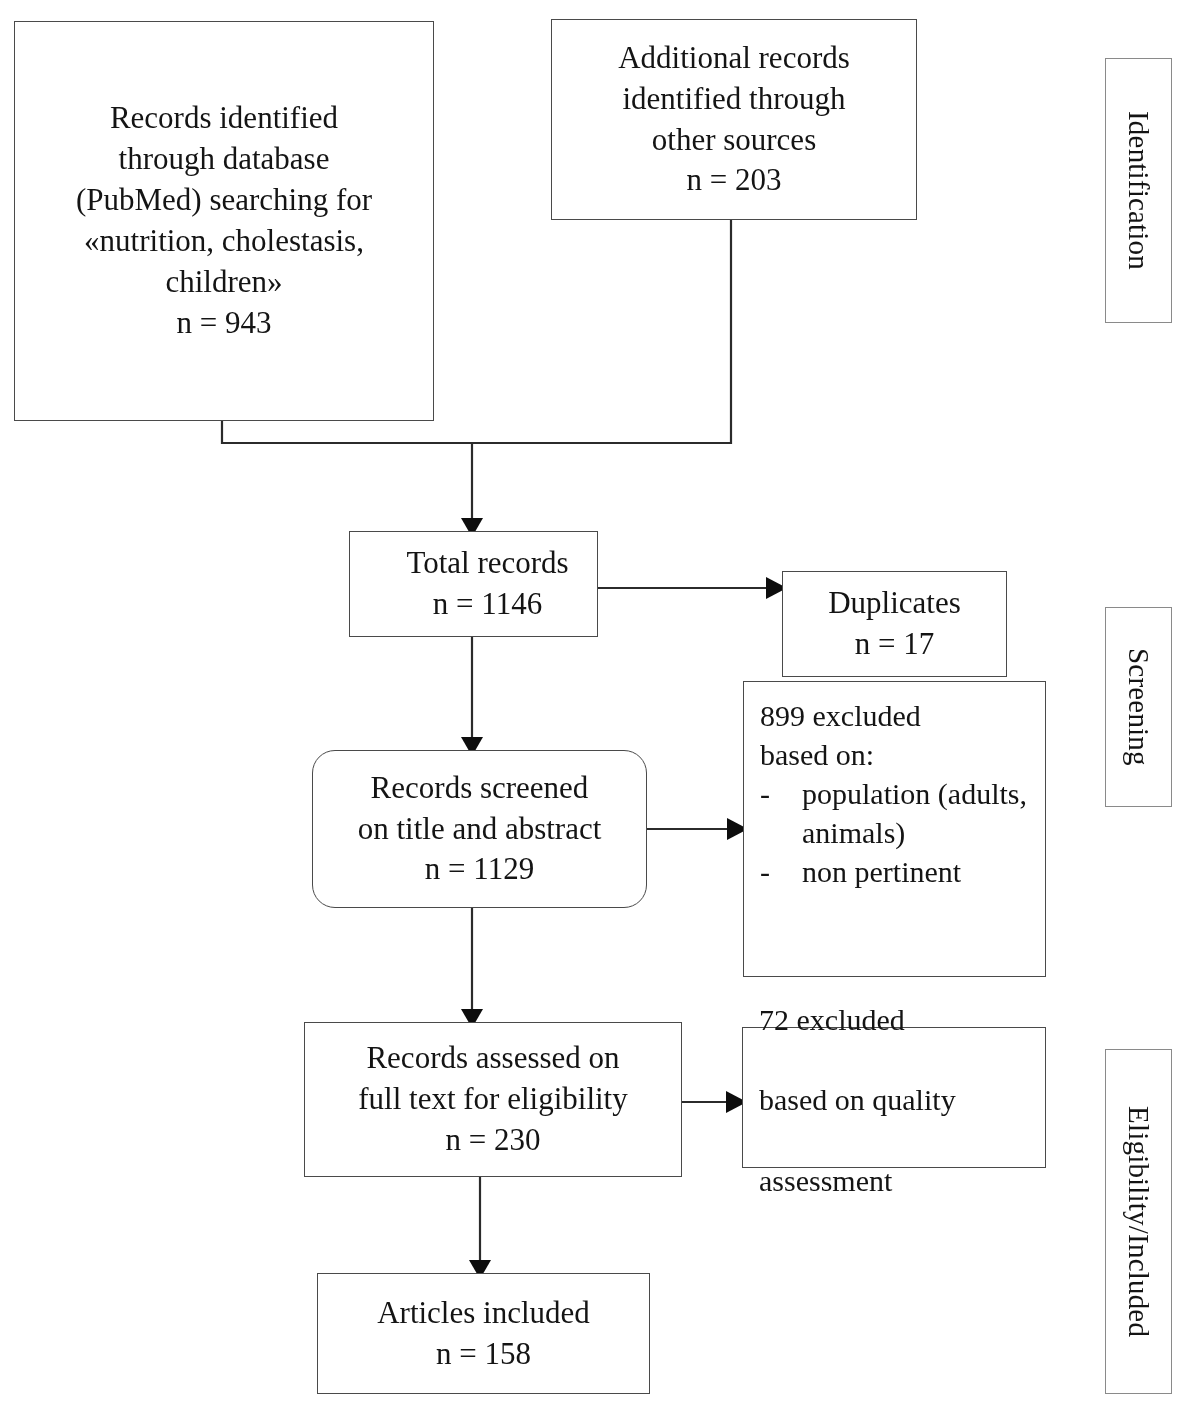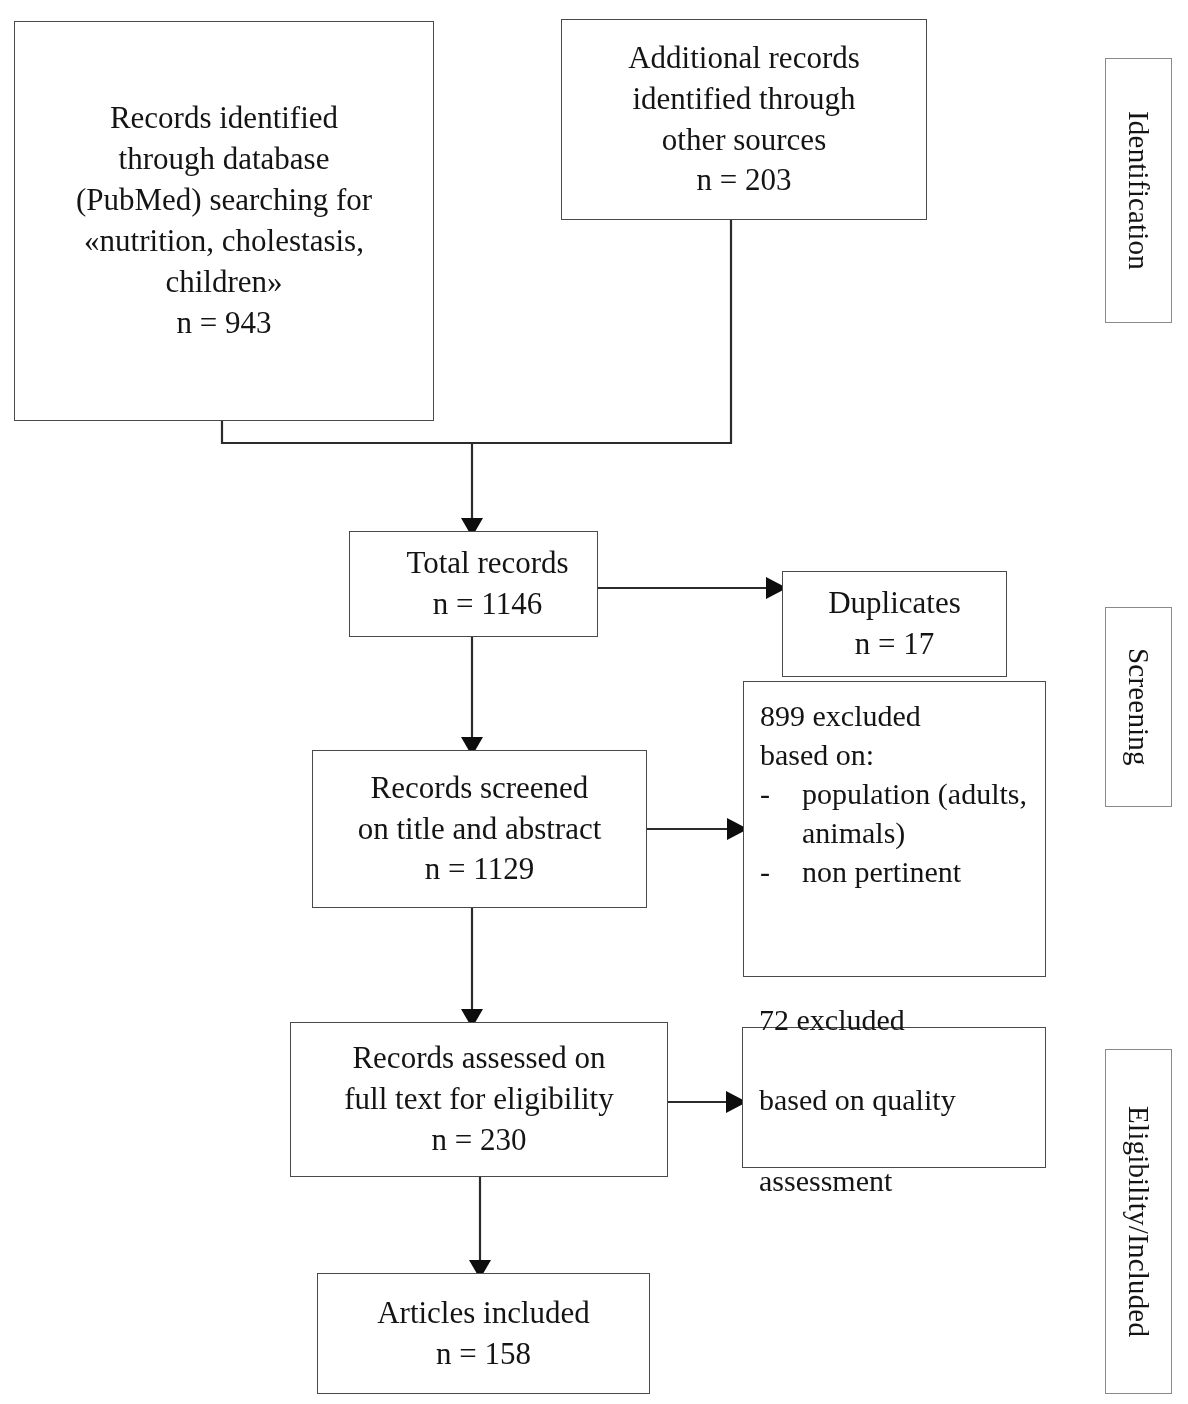--- a/index.html
+++ b/index.html
@@ -135,57 +135,57 @@
 
   <div class="box" style="left:14px; top:21px; width:420px; height:400px; font-size:31px;">
     <span class="line">Records identified</span>
     <span class="line">through database</span>
     <span class="line">(PubMed) searching for</span>
     <span class="line">«nutrition, cholestasis,</span>
     <span class="line">children»</span>
     <span class="line">n = 943</span>
   </div>
 
-  <div class="box" style="left:551px; top:19px; width:366px; height:201px; font-size:31px;margin-left:10px;">
+  <div class="box" style="left:551px; top:19px; width:366px; height:201px; font-size:31px;">
     <span class="line">Additional records</span>
     <span class="line">identified through</span>
     <span class="line">other sources</span>
     <span class="line">n = 203</span>
   </div>
 
   <div class="box" style="left:349px; top:531px; width:249px; height:106px; font-size:31px;padding-left:34px;">
     <span class="line">Total records</span>
     <span class="line">n = 1146</span>
   </div>
 
   <div class="box" style="left:782px; top:531px; width:225px; height:106px; font-size:31px;margin-top:40px;">
     <span class="line">Duplicates</span>
     <span class="line">n = 17</span>
   </div>
 
-  <div class="box" style="left:312px; top:750px; width:335px; height:158px; font-size:31px;">
+  <div class="box" style="left:312px; top:750px; width:335px; height:158px; font-size:31px;border-radius:23px;">
     <span class="line">Records screened</span>
     <span class="line">on title and abstract</span>
     <span class="line">n = 1129</span>
   </div>
 
   <div class="box left-align" style="left:743px; top:681px; width:303px; height:296px; font-size:30px; line-height:1.30;">
     <span class="line">899 excluded</span>
     <span class="line">based on:</span>
     <div class="bullet-row">
       <span class="bullet-dash">-</span>
       <span class="bullet-text">population (adults, animals)</span>
     </div>
     <div class="bullet-row">
       <span class="bullet-dash">-</span>
       <span class="bullet-text">non pertinent</span>
     </div>
   </div>
 
-  <div class="box" style="left:290px; top:1022px; width:378px; height:155px; font-size:31px;">
+  <div class="box" style="left:304px; top:1022px; width:378px; height:155px; font-size:31px;">
     <span class="line">Records assessed on</span>
     <span class="line">full text for eligibility</span>
     <span class="line">n = 230</span>
   </div>
 
   <div class="box left-align" style="left:742px; top:1027px; width:304px; height:141px; font-size:30px; line-height:1.48; justify-content:center; padding-top:6px;gap:36px;">
     <span class="line">72 excluded</span>
     <span class="line">based on quality</span>
     <span class="line">assessment</span>
   </div>

